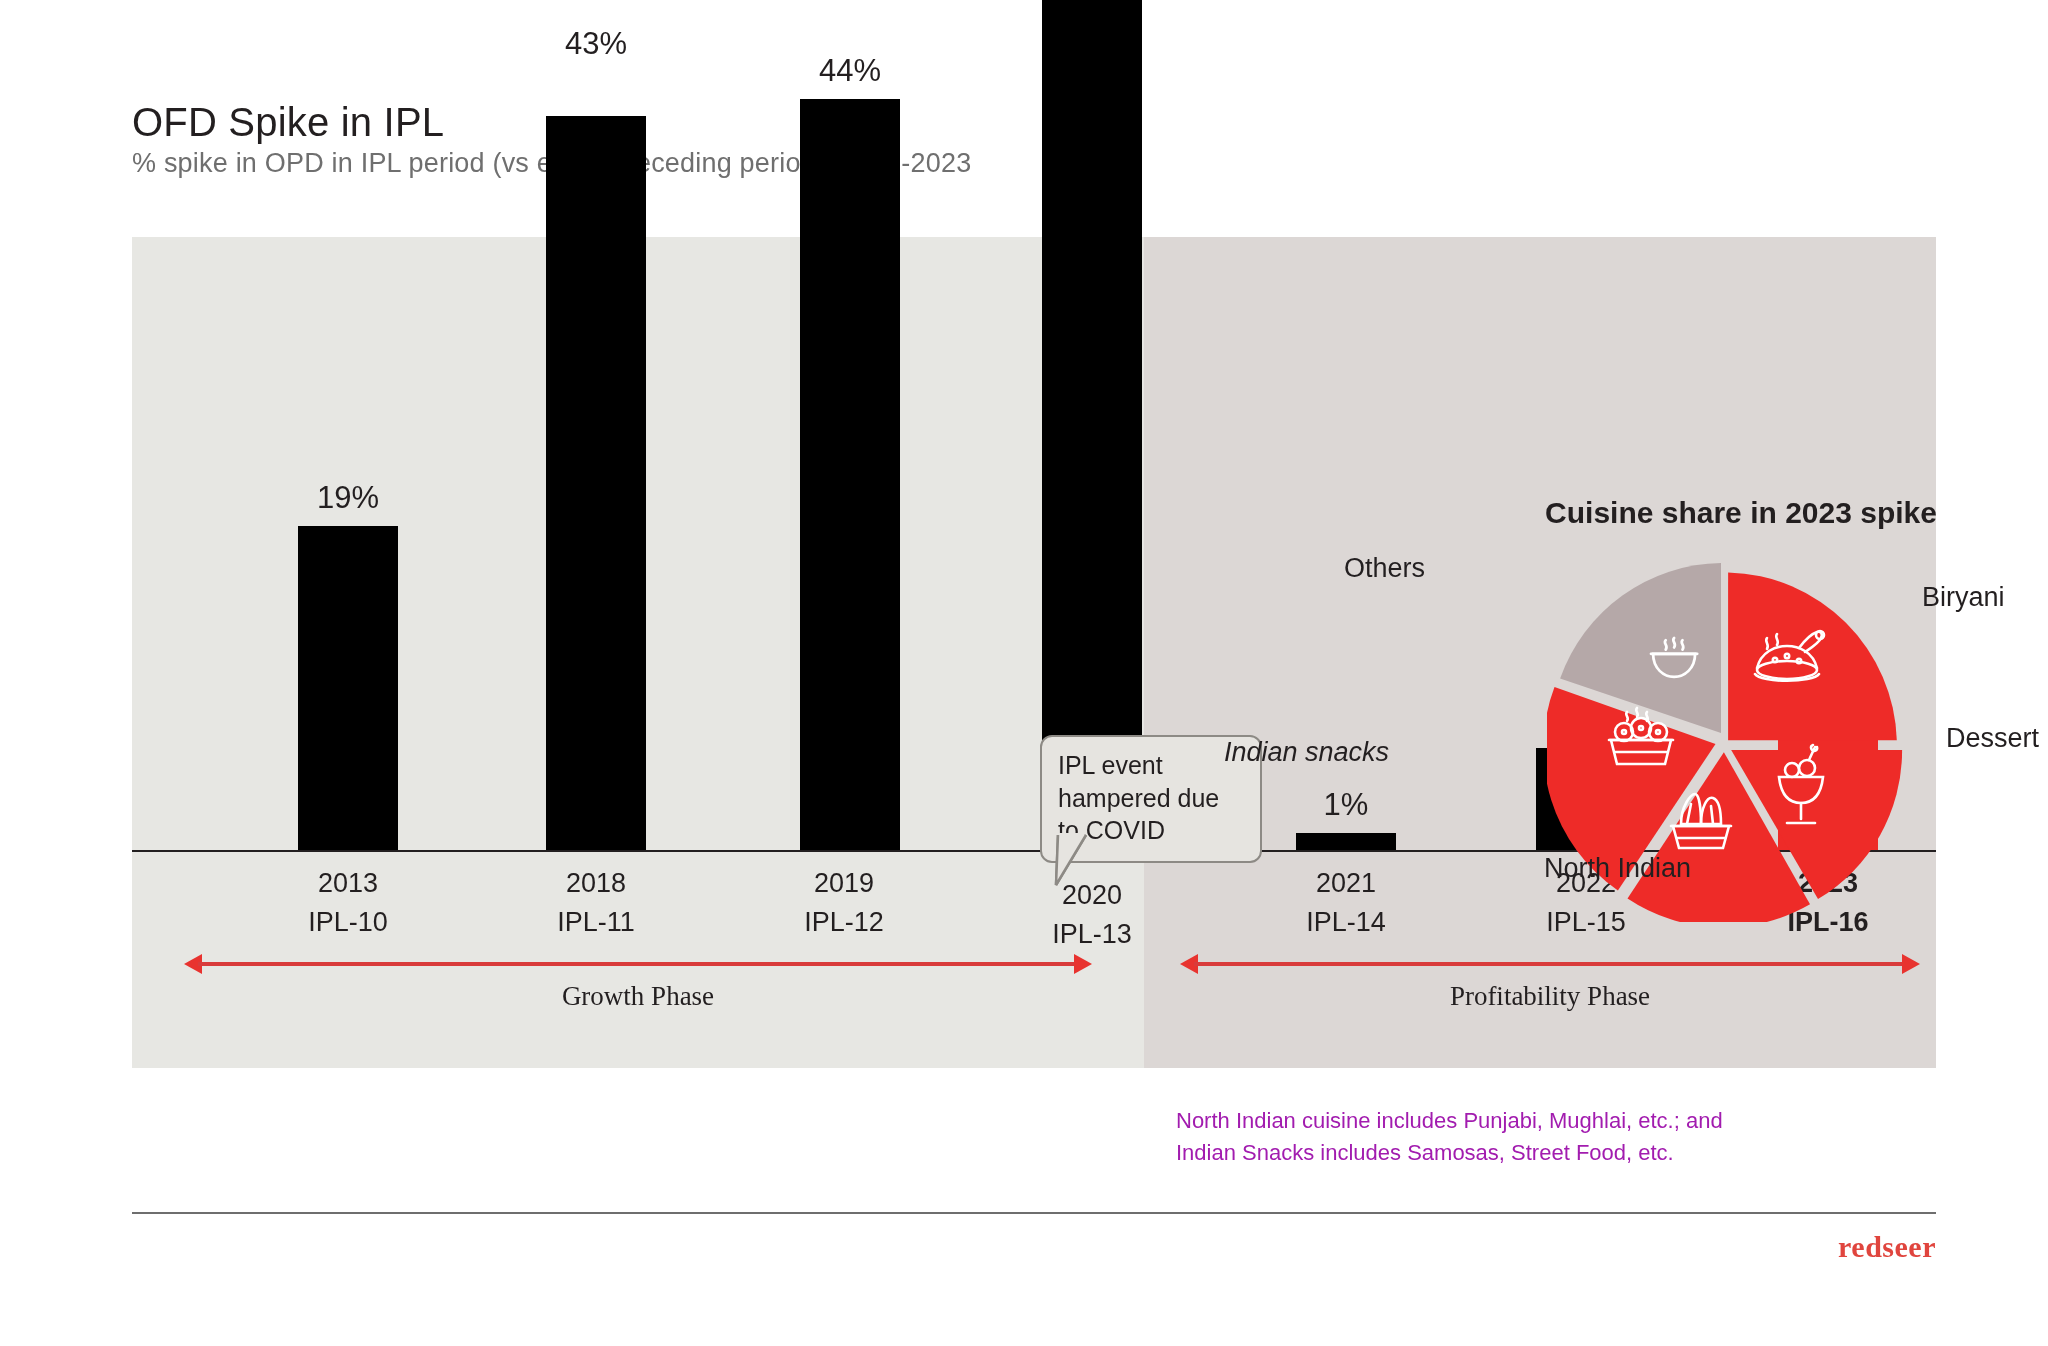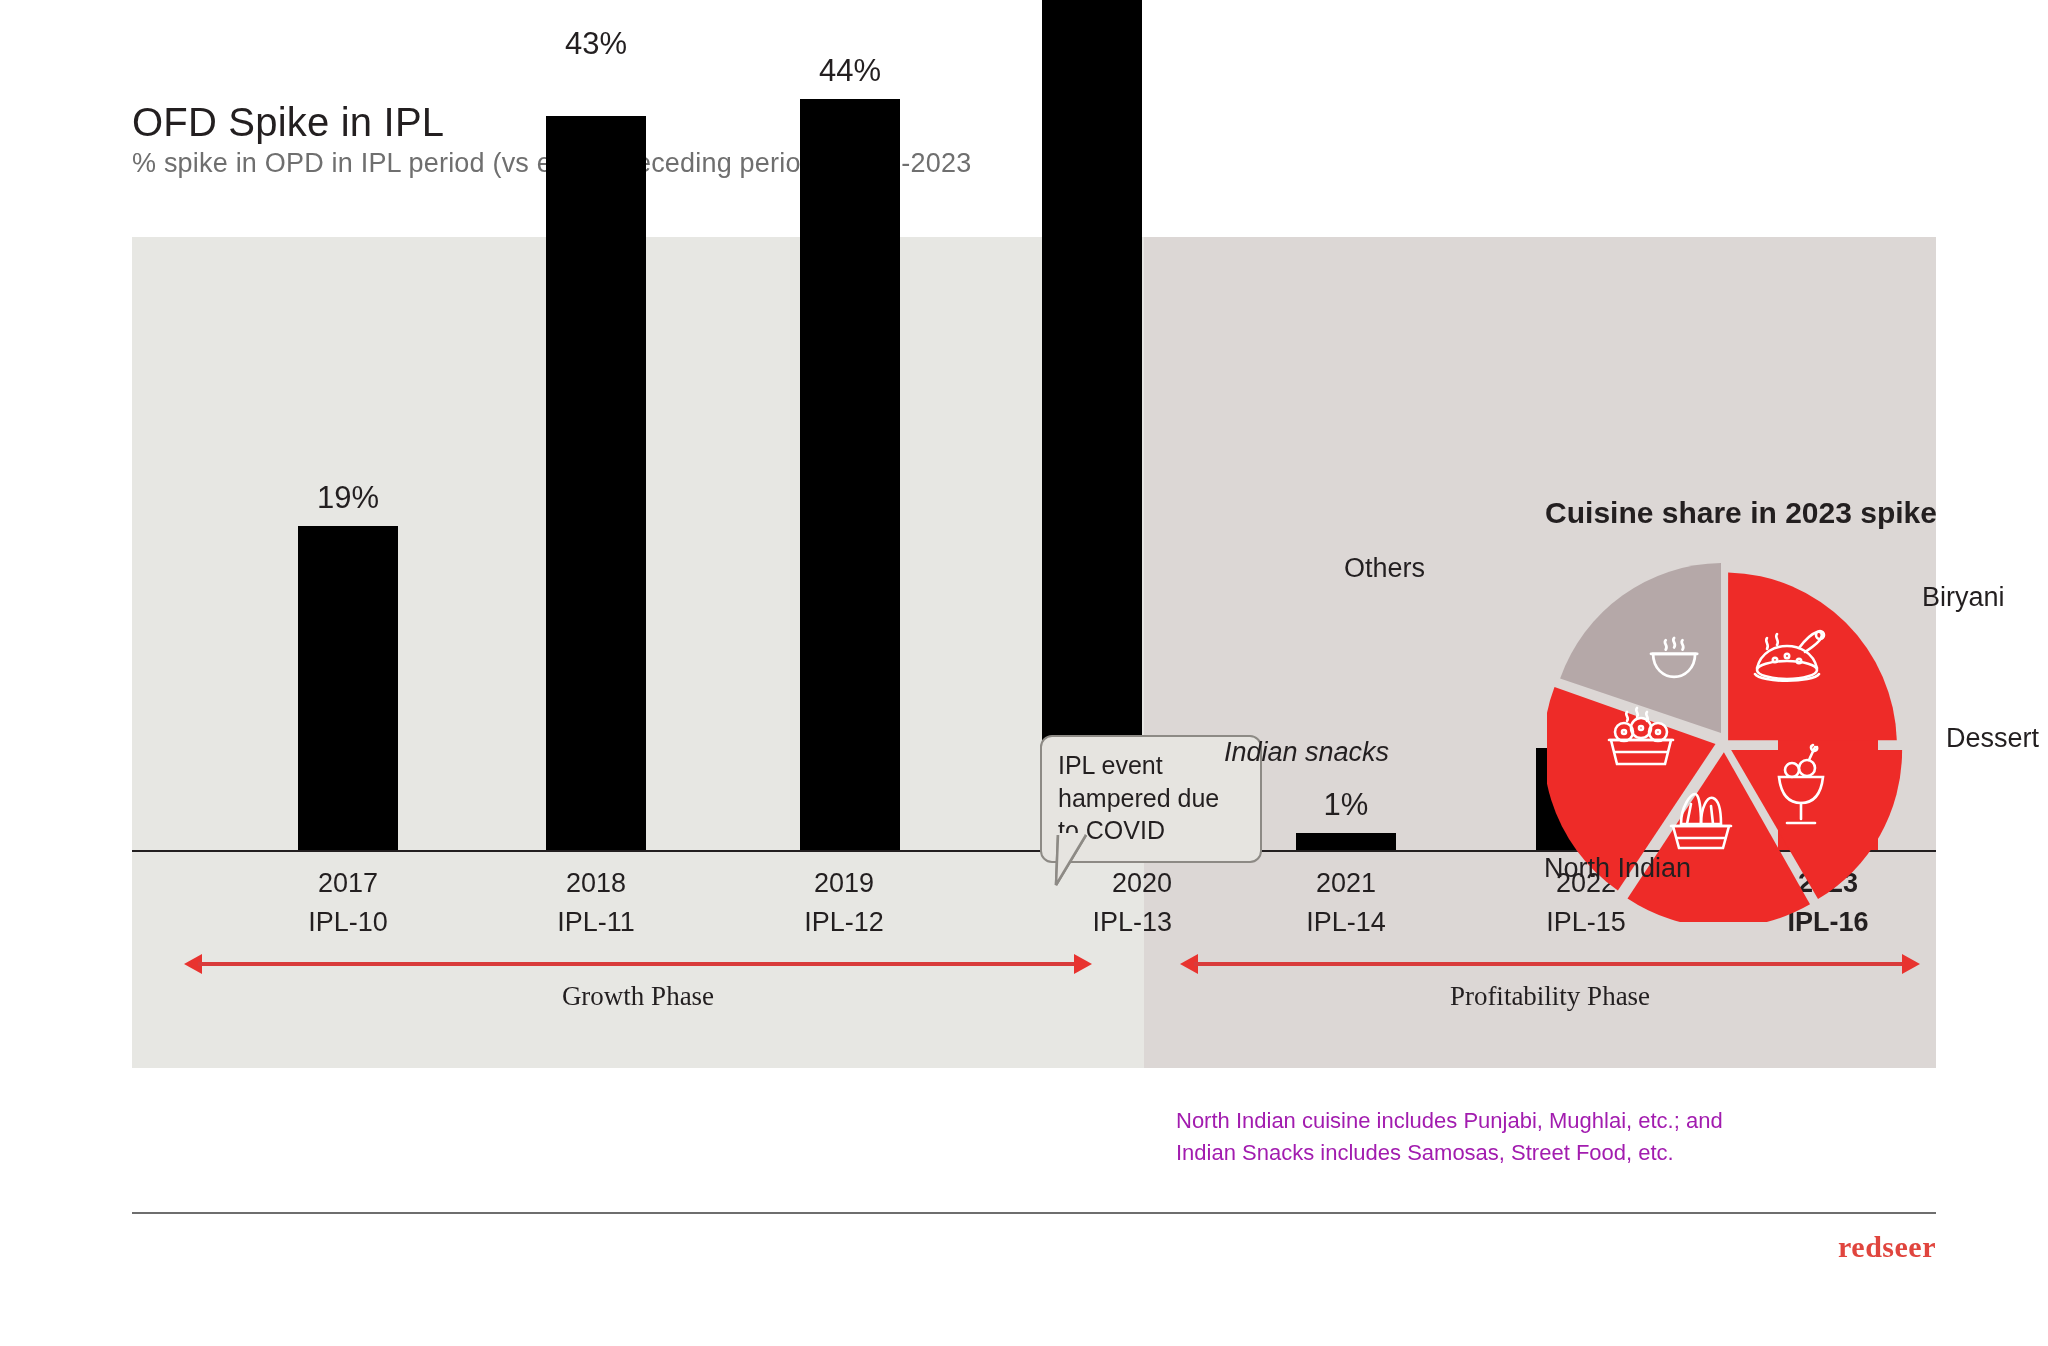--- a/index.html
+++ b/index.html
@@ -155,32 +155,32 @@
         <div class="bar-rect" style="height:102px;"></div>
       </div>
       <div class="bar-slot" style="left:1646px;">
         <div class="bar-val">7%</div>
         <div class="bar-rect accent" style="height:120px;"></div>
       </div>
     </div>
 
     <div class="xlabels">
       <div class="xlabel" style="left:136px; top:10px;">
-        <div>2017</div>
+        <div>2013</div>
         <div>IPL-10</div>
       </div>
       <div class="xlabel" style="left:384px; top:10px;">
         <div>2018</div>
         <div>IPL-11</div>
       </div>
       <div class="xlabel" style="left:632px; top:10px;">
         <div>2019</div>
         <div>IPL-12</div>
       </div>
-      <div class="xlabel" style="left:880px; top:10px;text-align:right;">
+      <div class="xlabel" style="left:880px; top:22px;">
         <div>2020</div>
         <div>IPL-13</div>
       </div>
       <div class="xlabel" style="left:1134px; top:10px;">
         <div>2021</div>
         <div>IPL-14</div>
       </div>
       <div class="xlabel" style="left:1374px; top:10px;">
         <div>2022</div>
         <div>IPL-15</div>

